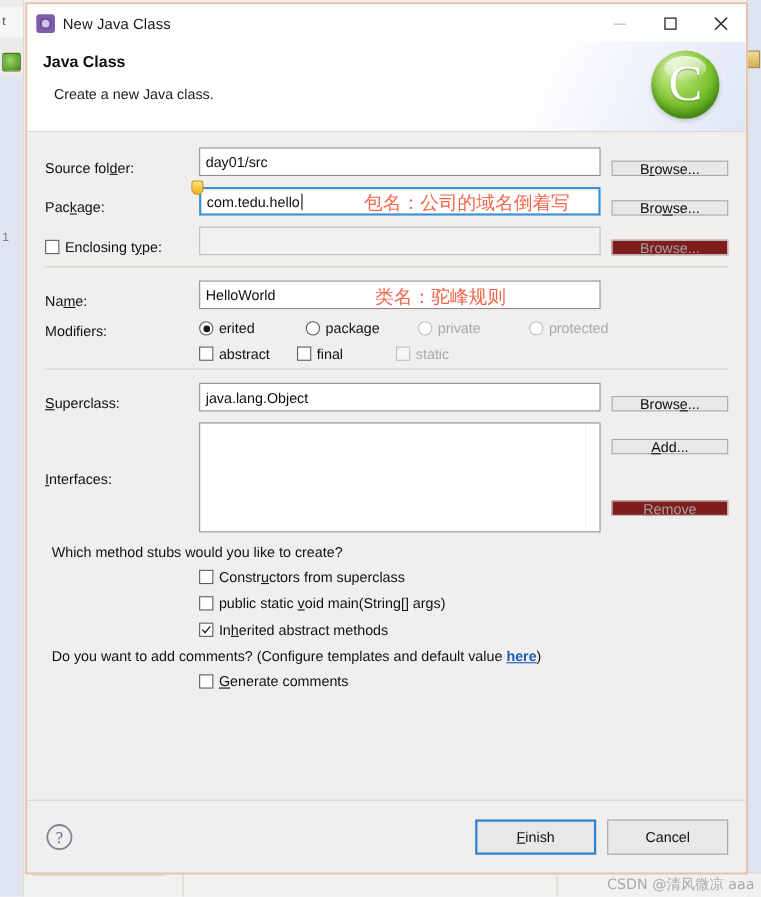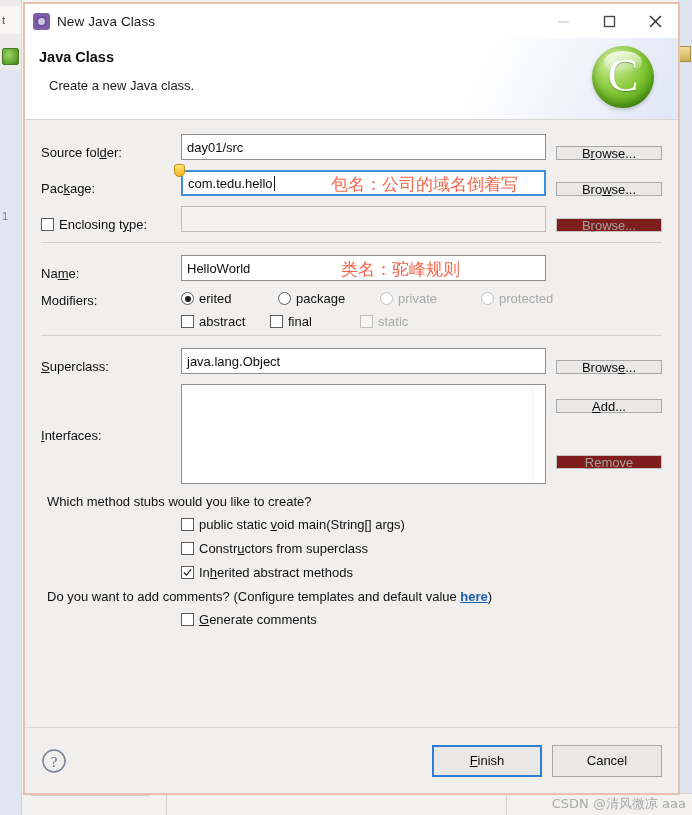--- a/index.html
+++ b/index.html
@@ -393,25 +393,25 @@
         <div class="btn"><span class="u">A</span>dd...</div>
         <div class="spacer"></div>
         <div class="btn disabled"><span class="u">R</span>emove</div>
       </div>
     </div>
 
     <div class="qtext">Which method stubs would you like to create?</div>
 
     <div class="stubrow">
       <span class="cbx"></span>
-      <span>public static <span class="u">v</span>oid main(String[] args)</span>
+      <span>Constr<span class="u">u</span>ctors from superclass</span>
     </div>
     <div class="stubrow">
       <span class="cbx"></span>
-      <span>Constr<span class="u">u</span>ctors from superclass</span>
+      <span>public static <span class="u">v</span>oid main(String[] args)</span>
     </div>
     <div class="stubrow">
       <span class="cbx">
         <svg class="tick" viewBox="0 0 10 10">
             <polyline points="1,5 3.8,8 9,1.5" fill="none" stroke="#1b1b1b" stroke-width="1.3"></polyline>
           </svg>
       </span>
       <span>In<span class="u">h</span>erited abstract methods</span>
     </div>
 

